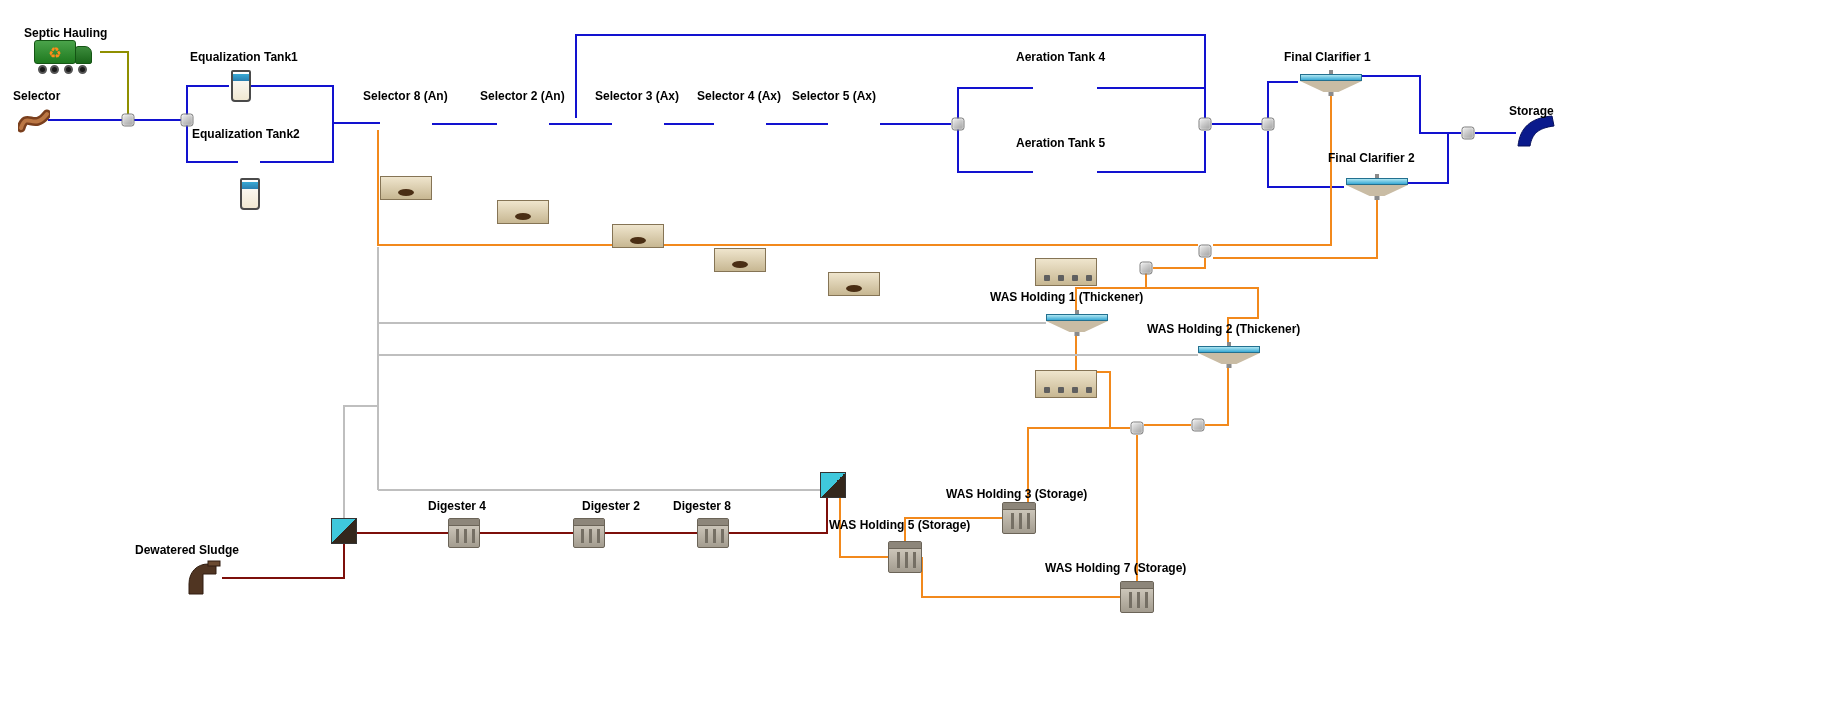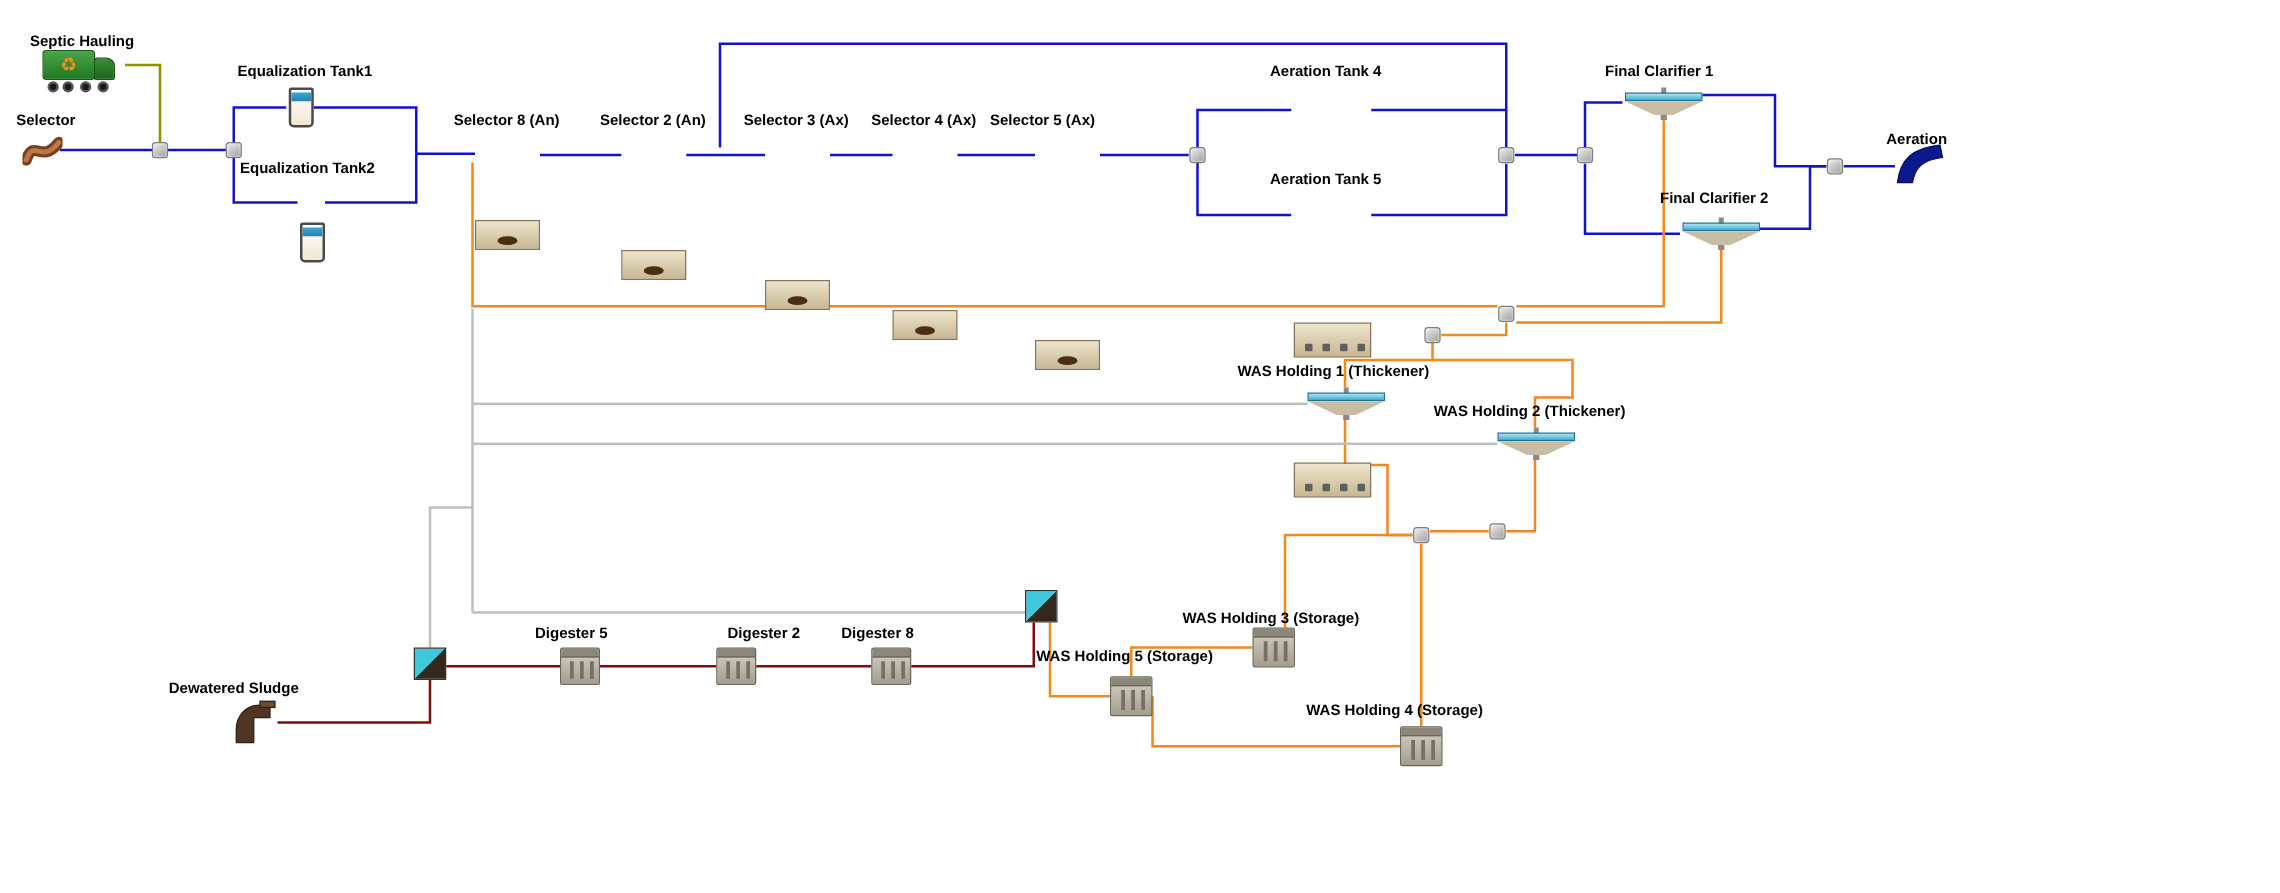--- a/index.html
+++ b/index.html
@@ -338,24 +338,24 @@
   <div class="lbl" style="left:192px;top:127px">Equalization Tank2</div>
   <div class="lbl" style="left:363px;top:89px">Selector 8 (An)</div>
   <div class="lbl" style="left:480px;top:89px">Selector 2 (An)</div>
   <div class="lbl" style="left:595px;top:89px">Selector 3 (Ax)</div>
   <div class="lbl" style="left:697px;top:89px">Selector 4 (Ax)</div>
   <div class="lbl" style="left:792px;top:89px">Selector 5 (Ax)</div>
   <div class="lbl" style="left:1016px;top:50px">Aeration Tank 4</div>
   <div class="lbl" style="left:1016px;top:136px">Aeration Tank 5</div>
   <div class="lbl" style="left:1284px;top:50px">Final Clarifier 1</div>
   <div class="lbl" style="left:1328px;top:151px">Final Clarifier 2</div>
-  <div class="lbl" style="left:1509px;top:104px">Aeration</div>
+  <div class="lbl" style="left:1509px;top:104px">Storage</div>
   <div class="lbl" style="left:990px;top:290px">WAS Holding 1 (Thickener)</div>
   <div class="lbl" style="left:1147px;top:322px">WAS Holding 2 (Thickener)</div>
   <div class="lbl" style="left:946px;top:487px">WAS Holding 3 (Storage)</div>
-  <div class="lbl" style="left:1045px;top:561px">WAS Holding 4 (Storage)</div>
+  <div class="lbl" style="left:1045px;top:561px">WAS Holding 7 (Storage)</div>
   <div class="lbl" style="left:829px;top:518px">WAS Holding 5 (Storage)</div>
   <div class="lbl" style="left:673px;top:499px">Digester 8</div>
   <div class="lbl" style="left:582px;top:499px">Digester 2</div>
-  <div class="lbl" style="left:428px;top:499px">Digester 5</div>
+  <div class="lbl" style="left:428px;top:499px">Digester 4</div>
   <div class="lbl" style="left:135px;top:543px">Dewatered Sludge</div>
 
 </div>
 
 </body></html>

